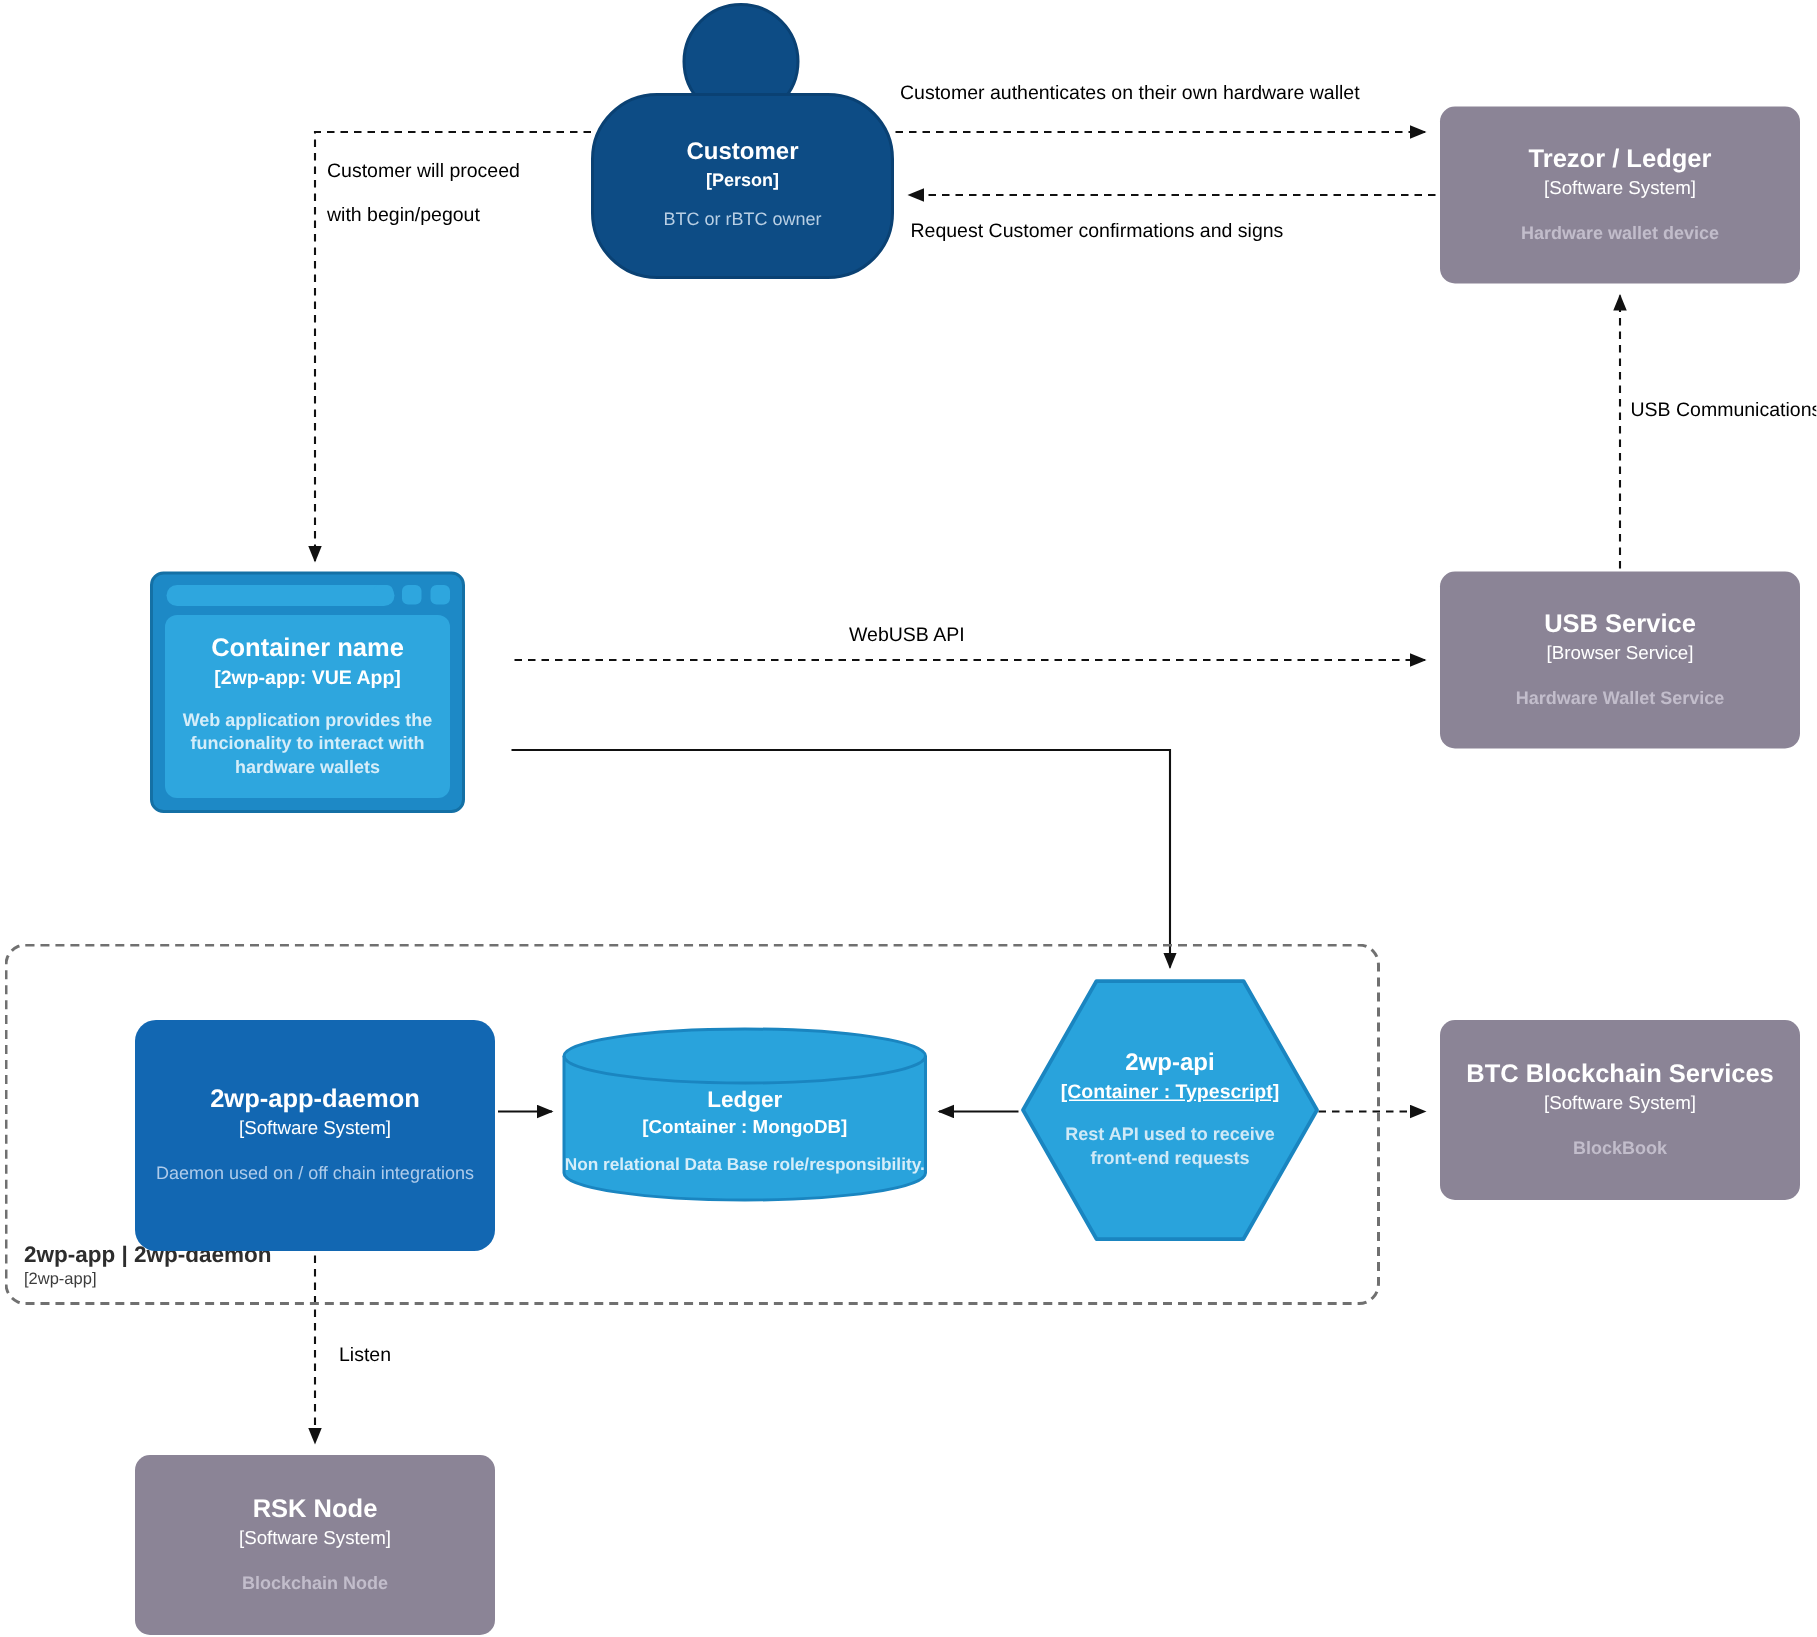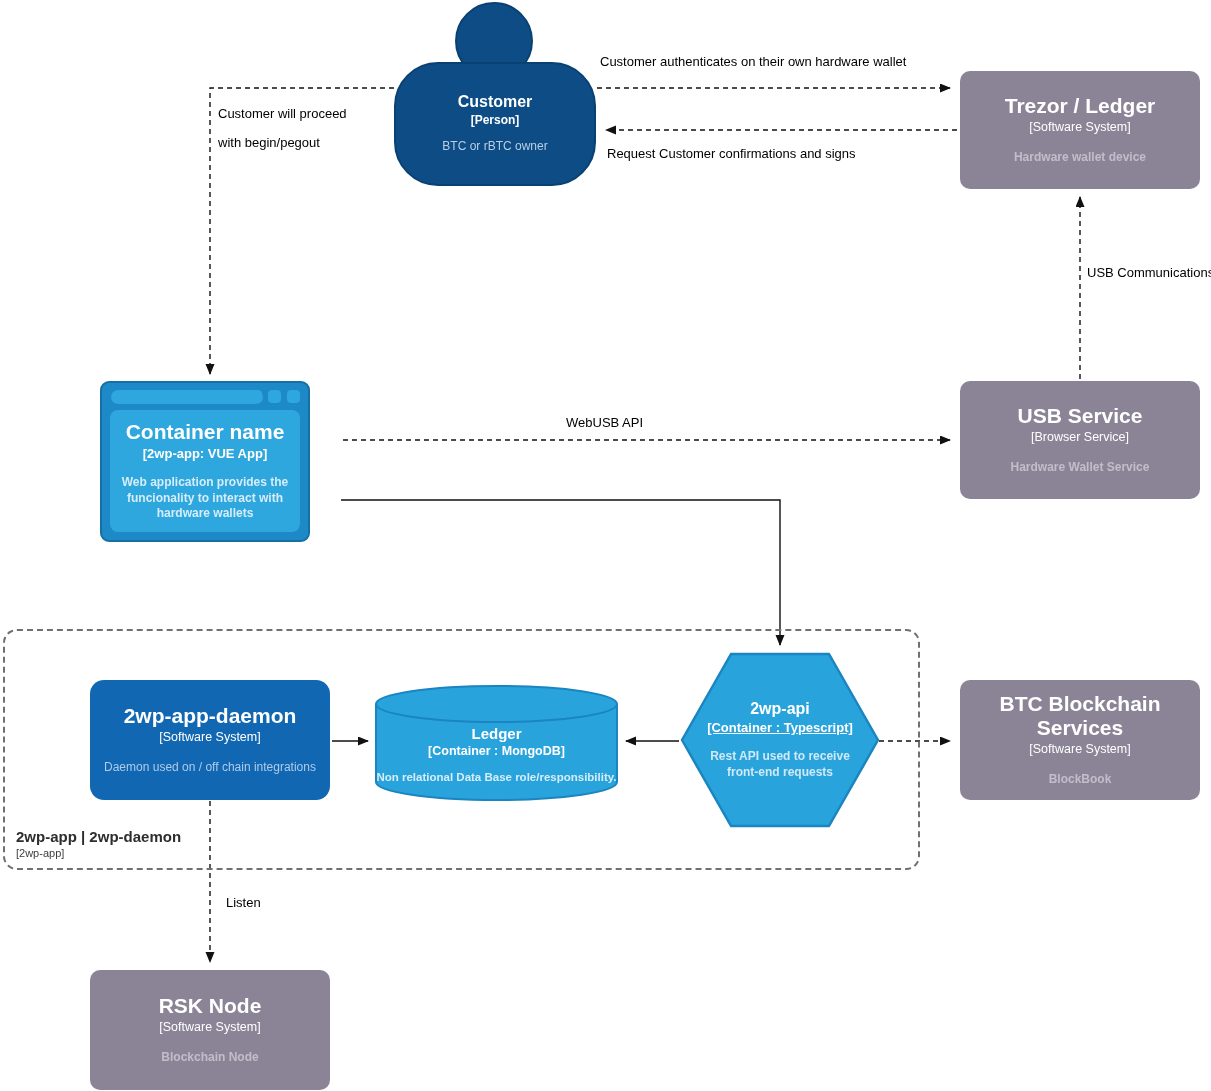--- a/index.html
+++ b/index.html
@@ -2,21 +2,21 @@
 <html><head>
 <meta charset="utf-8">
 <style>
   html,body{margin:0;padding:0;background:#ffffff;}
   .canvas{position:relative;width:1211px;height:1091px;background:#ffffff;overflow:hidden;
           font-family:"Liberation Sans",sans-serif;}
   .edges-layer{position:absolute;left:0;top:0;width:1211px;height:1091px;}
 
   .node{position:absolute;box-sizing:border-box;display:flex;flex-direction:column;
         align-items:center;justify-content:center;text-align:center;color:#fff;}
-  .title{font-weight:bold;font-size:21px;line-height:1.15;}
+  .title{font-weight:bold;font-size:17px;line-height:1.15;}
   .meta{font-size:12.5px;margin-top:2px;}
   .desc{font-size:12px;margin-top:16px;line-height:1.3;}
 
   
   .person-head{position:absolute;left:455px;top:2px;width:78px;height:78px;border-radius:50%;
                background:#0d4c85;border:2px solid #0a4173;box-sizing:border-box;}
   .person-body{left:394px;top:62px;width:202px;height:124px;border-radius:44px;
                background:#0d4c85;border:2px solid #0a4173;}
   .person-body .title{font-size:16px;}
   .person-body .desc{color:#b9cfe4;margin-top:12px;}
@@ -121,21 +121,21 @@
       <div class="desc">Web application provides the funcionality to interact with hardware wallets</div>
     </div>
   </div>
 
   <div class="node gray" style="left:960px;top:381px;width:240px;height:118px;">
     <div class="title">USB Service</div>
     <div class="meta">[Browser Service]</div>
     <div class="desc">Hardware Wallet Service</div>
   </div>
 
-  <div class="node sysblue" style="left:90px;top:680px;width:240px;height:120px;">
+  <div class="node sysblue" style="left:90px;top:680px;width:240px;height:154px;">
     <div class="title">2wp-app-daemon</div>
     <div class="meta">[Software System]</div>
     <div class="desc">Daemon used on / off chain integrations</div>
   </div>
 
   <div class="shape-node" style="left:374px;top:684px;width:245px;height:118px;">
     <svg width="245" height="118" viewBox="0 0 245 118">
       <path d="M2 20 C2 10 56 2 122.5 2 C189 2 243 10 243 20 L243 98 C243 108 189 116 122.5 116 C56 116 2 108 2 98 Z" fill="#29a3dc" stroke="#1a85c0" stroke-width="2"></path>
       <path d="M2 20 C2 30 56 38 122.5 38 C189 38 243 30 243 20" fill="none" stroke="#1a85c0" stroke-width="2"></path>
     </svg>

